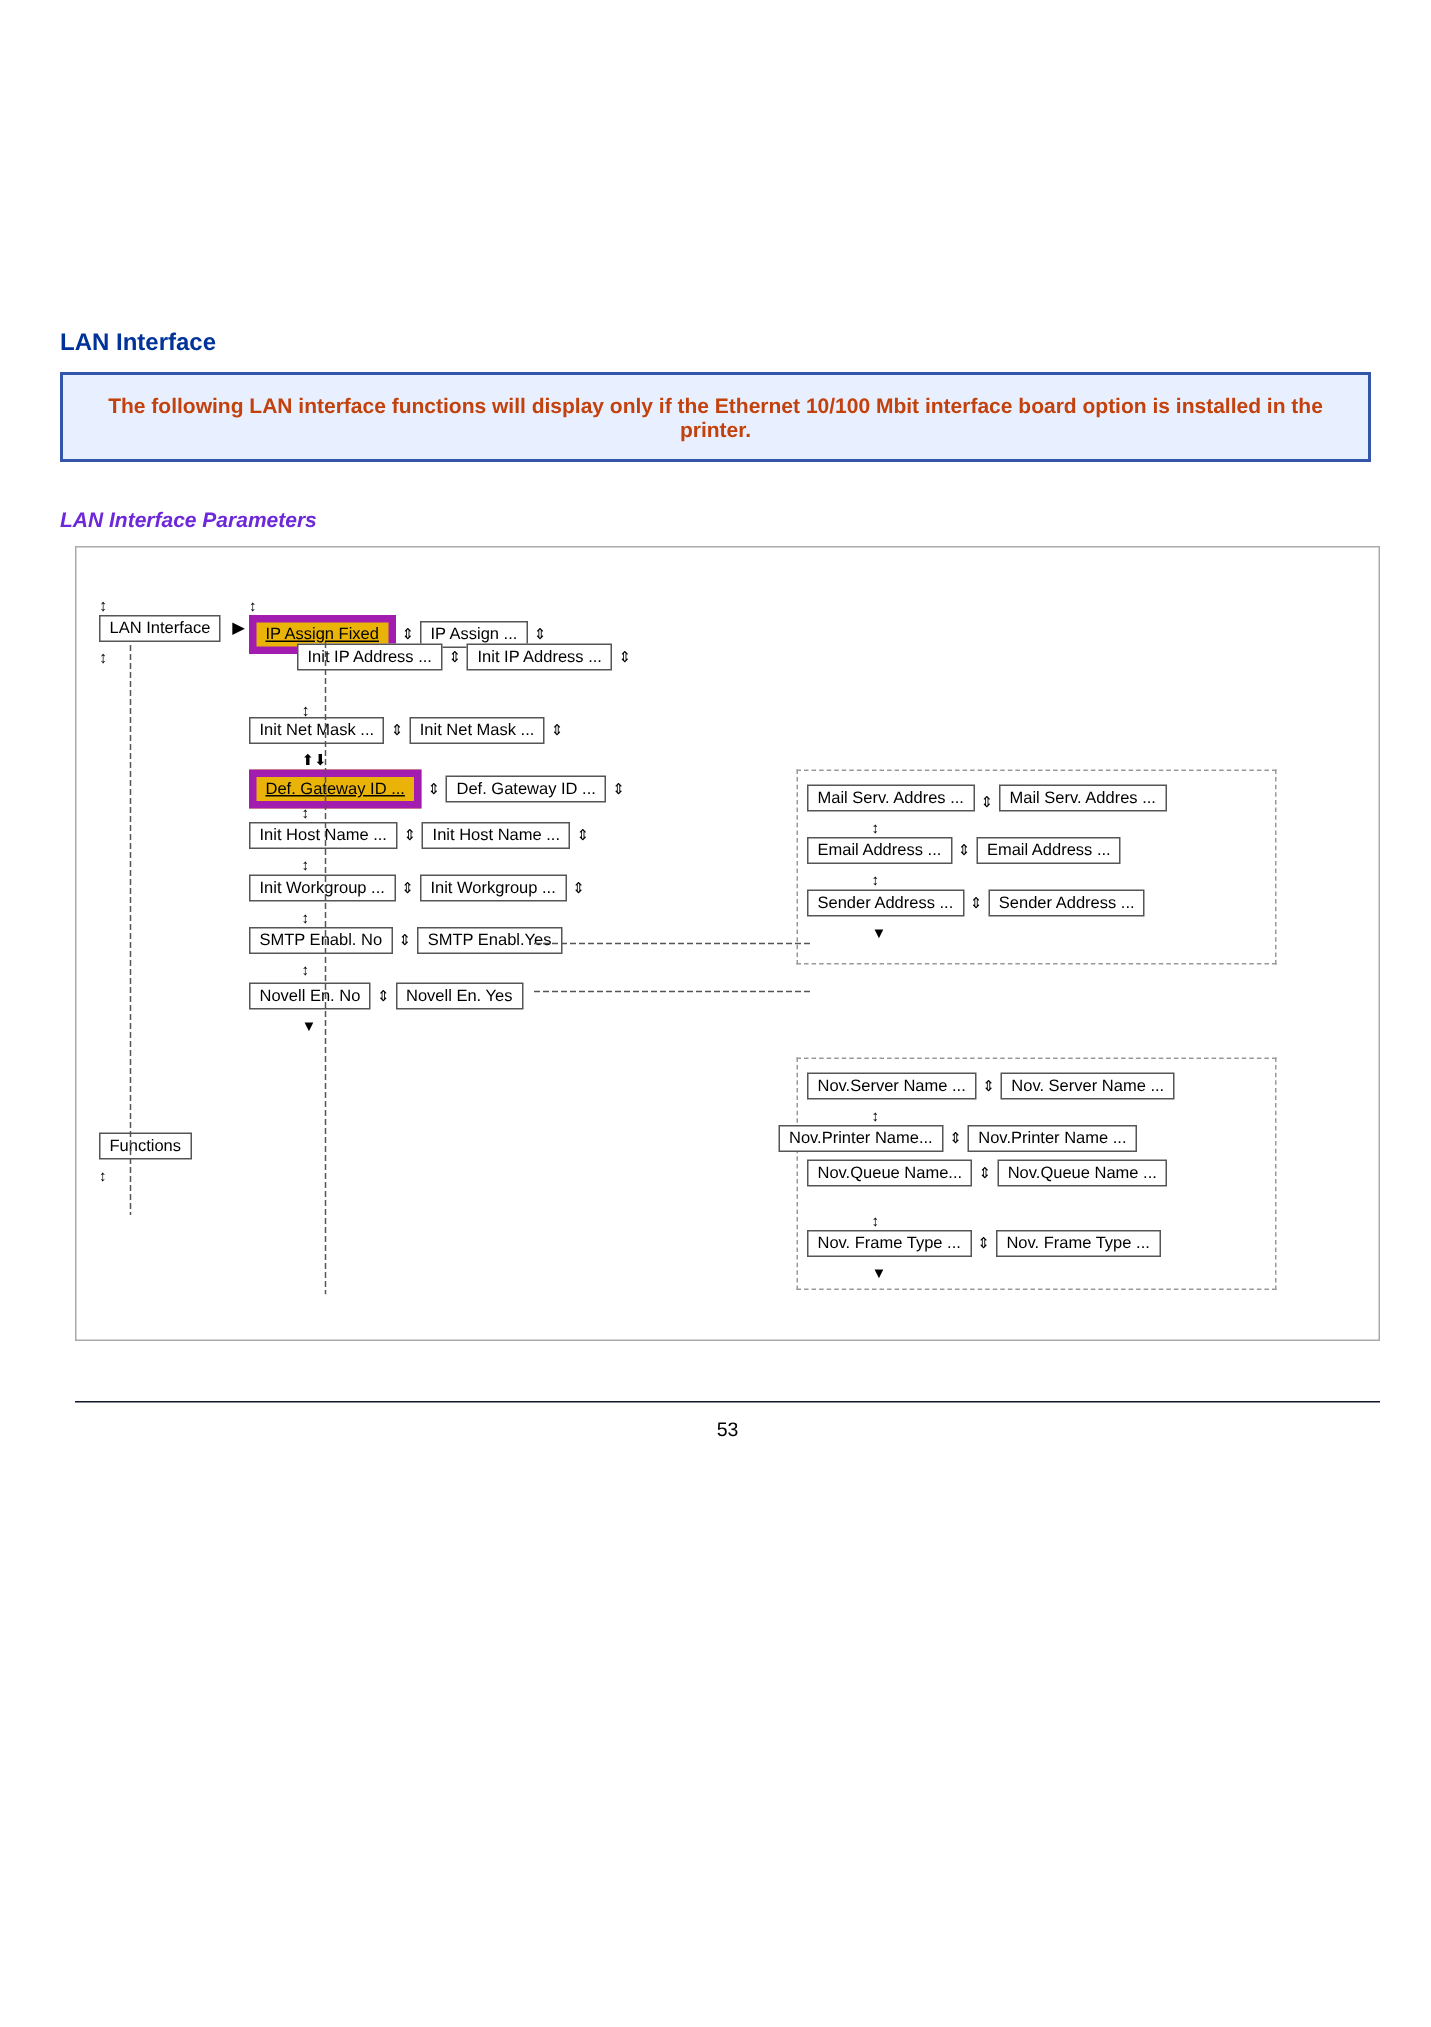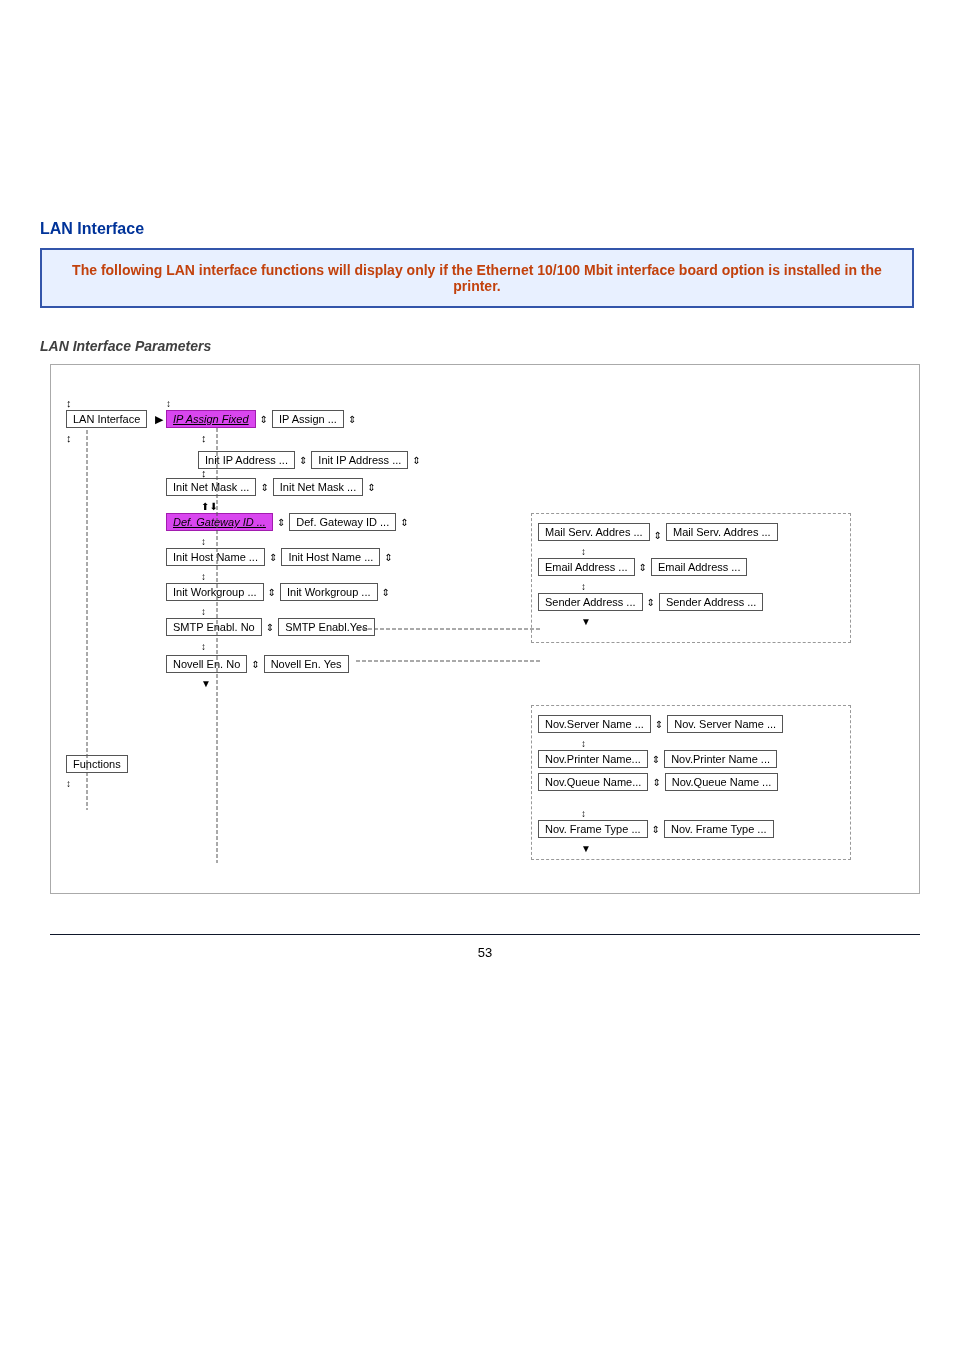--- a/index.html
+++ b/index.html
@@ -34,48 +34,47 @@
     .info-box p {
       font-weight: bold;
       font-size: 14px;
       color: #c2410c;
     }
     .subsection-title {
       font-style: italic;
       font-weight: bold;
       font-size: 14px;
       margin-bottom: 10px;
-      color: #404040;
+      color: #6d28d9;
     }
     .diagram-container {
       border: 1px solid #aaa;
       padding: 15px 10px;
       position: relative;
       width: 870px;
       min-height: 530px;
       margin-left: 10px;
     }
     
     .flow-box {
       border: 1px solid #555;
       background: #fff;
       padding: 2px 6px;
       font-size: 11px;
       display: inline-block;
       white-space: nowrap;
     }
     .flow-box-underline {
-      border: 1px solid #a21caf;
-      background: #d946ef;
+      border: 5px solid #a21caf;
+      background: #eab308;
       padding: 2px 6px;
       font-size: 11px;
       display: inline-block;
       white-space: nowrap;
       text-decoration: underline;
-      font-style: italic;
     }
 
     
     .diag {
       position: absolute;
     }
 
     .sym-updown {
       font-size: 11px;
     }
@@ -127,21 +126,21 @@
     <div class="diag" style="left:115px; top:45px; display:flex; align-items:center; gap:4px;">
       <span class="flow-box-underline">IP Assign Fixed</span>
       <span style="font-size:10px;">⇕</span>
       <span class="flow-box">IP Assign ...</span>
       <span style="font-size:10px;">⇕</span>
     </div>
     <div class="diag" style="left:150px; top:65px;">
       <span class="sym-updown">↕</span>
     </div>
 
-    <div class="diag" style="left:115px; top:86px; display:flex; align-items:center; gap:4px;padding-left:32px;">
+    <div class="diag" style="left:115px; top:64px; display:flex; align-items:center; gap:4px;padding-left:32px;">
       <span class="flow-box">Init IP Address ...</span>
       <span style="font-size:10px;">⇕</span>
       <span class="flow-box">Init IP Address ...</span>
       <span style="font-size:10px;">⇕</span>
     </div>
     <div class="diag" style="left:150px; top:100px;">
       <span class="sym-updown">↕</span>
     </div>
 
     <div class="diag" style="left:115px; top:113px; display:flex; align-items:center; gap:4px;">
@@ -242,21 +241,21 @@
 
     <div class="diag" style="left:487px; top:350px; display:flex; align-items:center; gap:4px;">
       <span class="flow-box">Nov.Server Name ...</span>
       <span style="font-size:10px;">⇕</span>
       <span class="flow-box">Nov. Server Name ...</span>
     </div>
     <div class="diag" style="left:530px; top:370px;">
       <span style="font-size:10px;">↕</span>
     </div>
 
-    <div class="diag" style="left:487px; top:385px; display:flex; align-items:center; gap:4px;">
+    <div class="diag" style="left:468px; top:385px; display:flex; align-items:center; gap:4px;">
       <span class="flow-box">Nov.Printer Name...</span>
       <span style="font-size:10px;">⇕</span>
       <span class="flow-box">Nov.Printer Name ...</span>
     </div>
     <div class="diag" style="left:530px; top:405px;">
       <span style="font-size:10px;">↕</span>
     </div>
 
     <div class="diag" style="left:487px; top:408px; display:flex; align-items:center; gap:4px;">
       <span class="flow-box">Nov.Queue Name...</span>

